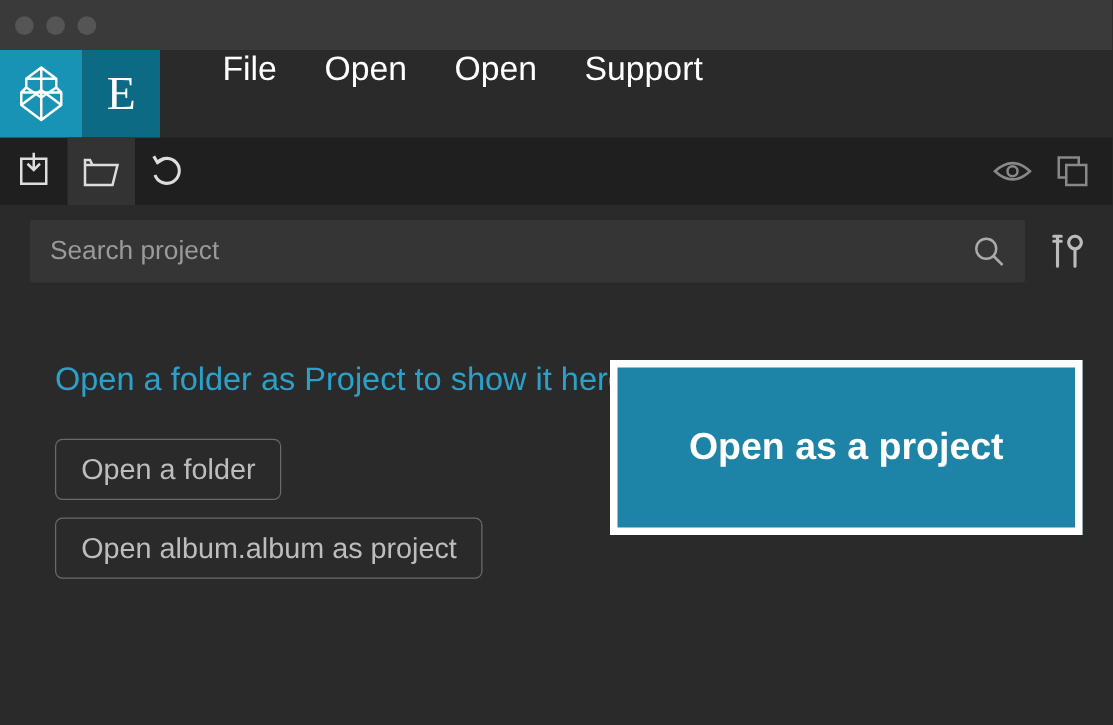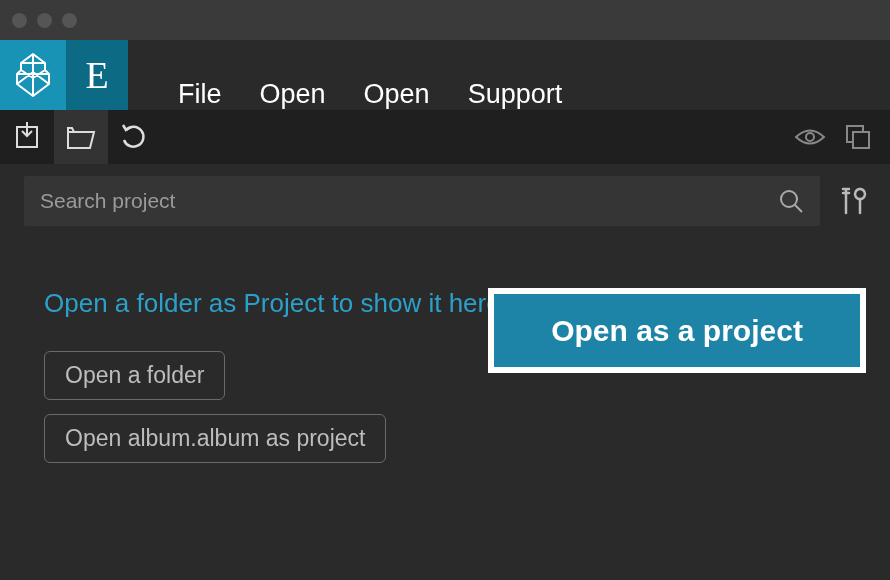--- a/index.html
+++ b/index.html
@@ -55,21 +55,21 @@
       align-items: center;
       justify-content: center;
       color: #fff;
       font-size: 38px;
       font-weight: 300;
       font-family: Georgia, serif;
     }
     
     .menu-items {
       display: flex;
-      align-items: flex-end;
+      align-items: flex-start;
       gap: 38px;
       padding-left: 50px;
     }
     
     .menu-item {
       font-size: 27px;
       color: #fff;
       cursor: pointer;
     }
     
@@ -165,21 +165,21 @@
       cursor: pointer;
       width: fit-content;
       background: transparent;
     }
     
     .callout {
       position: absolute;
       right: 24px;
       top: 50px;
       width: 378px;
-      height: 85px;
+      height: 140px;
       background: #1d83a7;
       border: 6px solid #fff;
       display: flex;
       align-items: center;
       justify-content: center;
       color: #fff;
       font-size: 30px;
       font-weight: 700;
     }
     

